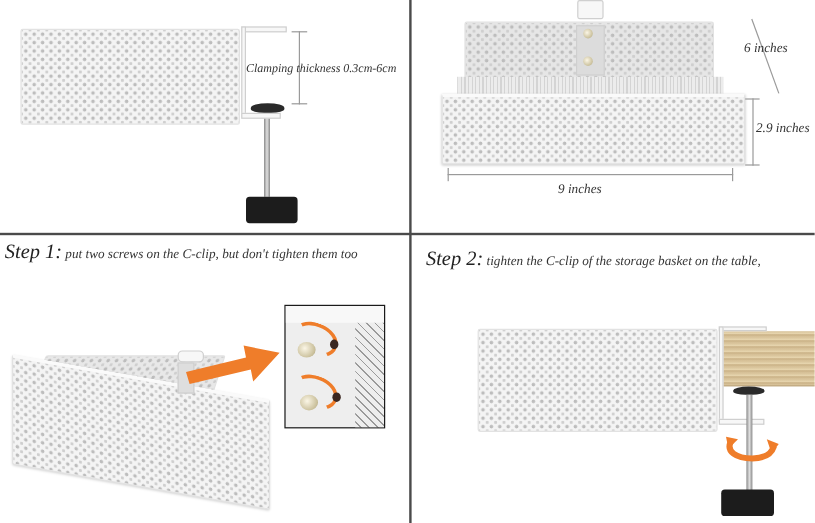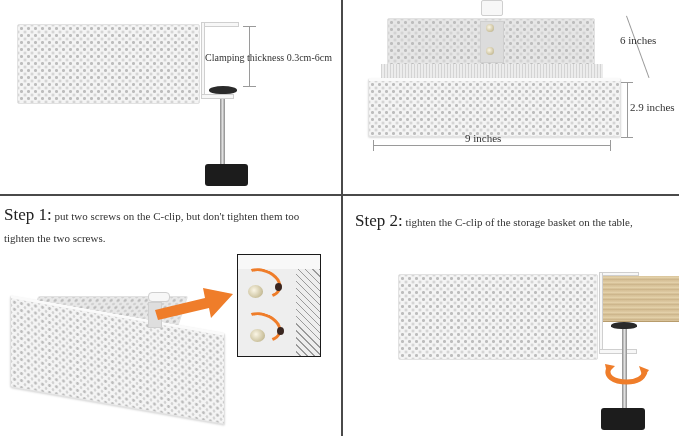--- a/index.html
+++ b/index.html
@@ -2,21 +2,21 @@
 <html><head>
 <meta charset="utf-8">
 <style>
   * { box-sizing: border-box; margin: 0; padding: 0; }
   html, body { width: 679px; height: 436px; background: #ffffff; overflow: hidden; }
   body { position: relative; font-family: "Liberation Serif", "DejaVu Serif", serif; color: #2a2a2a; }
 
   .divider-v { position: absolute; left: 341px; top: 0; width: 2px; height: 436px; background: #4a4a4a; }
   .divider-h { position: absolute; left: 0; top: 194px; width: 679px; height: 2px; background: #4a4a4a; }
 
-  .panel { position: absolute; }
+  .panel { position: absolute; font-style: italic; }
   #panel-tl { left: 0; top: 0; width: 341px; height: 194px; }
   #panel-tr { left: 343px; top: 0; width: 336px; height: 194px; }
   #panel-bl { left: 0; top: 196px; width: 341px; height: 240px; }
   #panel-br { left: 343px; top: 196px; width: 336px; height: 240px; }
 
   
   .lace {
     background-color: #f4f4f4;
     background-image:
       radial-gradient(circle at 50% 50%, #bdbdbd 1.2px, transparent 1.8px),
@@ -29,21 +29,21 @@
   .lace-rim { border-top: 3px solid #fafafa; box-shadow: 0 1px 2px rgba(0,0,0,0.15); }
 
   .clip-metal { position: absolute; background: #f7f7f7; border: 1px solid #cfcfcf; }
   .rod { position: absolute; background: linear-gradient(90deg,#8a8a8a,#e0e0e0,#8a8a8a); }
   .knob { position: absolute; background: #1c1c1c; border-radius: 3px; }
   .pad { position: absolute; background: #2a2a2a; border-radius: 50% 50% 40% 40%; }
 
   .dim-line { position: absolute; background: #9a9a9a; }
   .dim-text { position: absolute; font-size: 11px; color: #333; white-space: nowrap; }
 
-  .step-text { position: absolute; font-size: 11px; line-height: 22px; color: #333; }
+  .step-text { position: absolute; font-size: 11px; line-height: 12px; color: #333; }
   .step-label { font-size: 17px; color: #222; }
 
   .inset { position: absolute; border: 1.5px solid #1a1a1a; background: #eeeeee; overflow: hidden; }
   .screw { position: absolute; width: 15px; height: 13px; border-radius: 50%;
            background: radial-gradient(circle at 40% 40%, #fbf6e6, #c9bf9a 70%, #8b825f); }
   .hole { position: absolute; width: 7px; height: 8px; border-radius: 50%; background: #3a2620; }
   .curl { position: absolute; border: 3px solid #ef7d2a; border-color: #ef7d2a #ef7d2a transparent transparent; border-radius: 50%; }
 
   .table-wood {
     position: absolute;
@@ -87,30 +87,29 @@
 
   <div class="dim-line" style="left:283px;top:16px;width:1px;height:66px;transform:rotate(-20deg);transform-origin:top left;"></div>
   <div class="dim-text" style="left:277px;top:34px;">6 inches</div>
   <div class="dim-line" style="left:284px;top:82px;width:1px;height:56px;"></div>
   <div class="dim-line" style="left:278px;top:82px;width:12px;height:1px;"></div>
   <div class="dim-line" style="left:278px;top:137px;width:12px;height:1px;"></div>
   <div class="dim-text" style="left:287px;top:101px;">2.9 inches</div>
   <div class="dim-line" style="left:30px;top:145px;width:238px;height:1px;"></div>
   <div class="dim-line" style="left:30px;top:140px;width:1px;height:11px;"></div>
   <div class="dim-line" style="left:267px;top:140px;width:1px;height:11px;"></div>
-  <div class="dim-text" style="left:122px;top:132px;">9 inches</div>
+  <div class="dim-text" style="left:122px;top:152px;">9 inches</div>
 </div>
 
 <div class="panel" id="panel-bl">
   <div class="step-text" style="left:4px;top:8px;width:336px;">
     <div>
       <span class="step-label">Step 1:</span>
       <span>put two screws on the C-clip, but don't tighten them too</span>
     </div>
-    <div>tighten the two screws.</div>
   </div>
 
   <div class="lace" style="position:absolute;left:30px;top:100px;width:150px;height:50px;background-color:#e8e8e8;transform:skewX(-18deg);"></div>
   <div class="lace lace-rim" style="position:absolute;left:10px;top:118px;width:215px;height:92px;transform:skewY(10deg);"></div>
   <div class="clip-metal" style="left:148px;top:96px;width:22px;height:10px;border-radius:4px;"></div>
   <div class="clip-metal" style="left:148px;top:106px;width:14px;height:26px;background:#dedede;"></div>
 
   <svg style="position:absolute;left:155px;top:88px;" width="80" height="40" viewBox="0 0 80 40">
     <polygon points="0,26 50,14 48,4 78,10 56,34 54,24 3,36" fill="#ef7d2a"></polygon>
   </svg>

